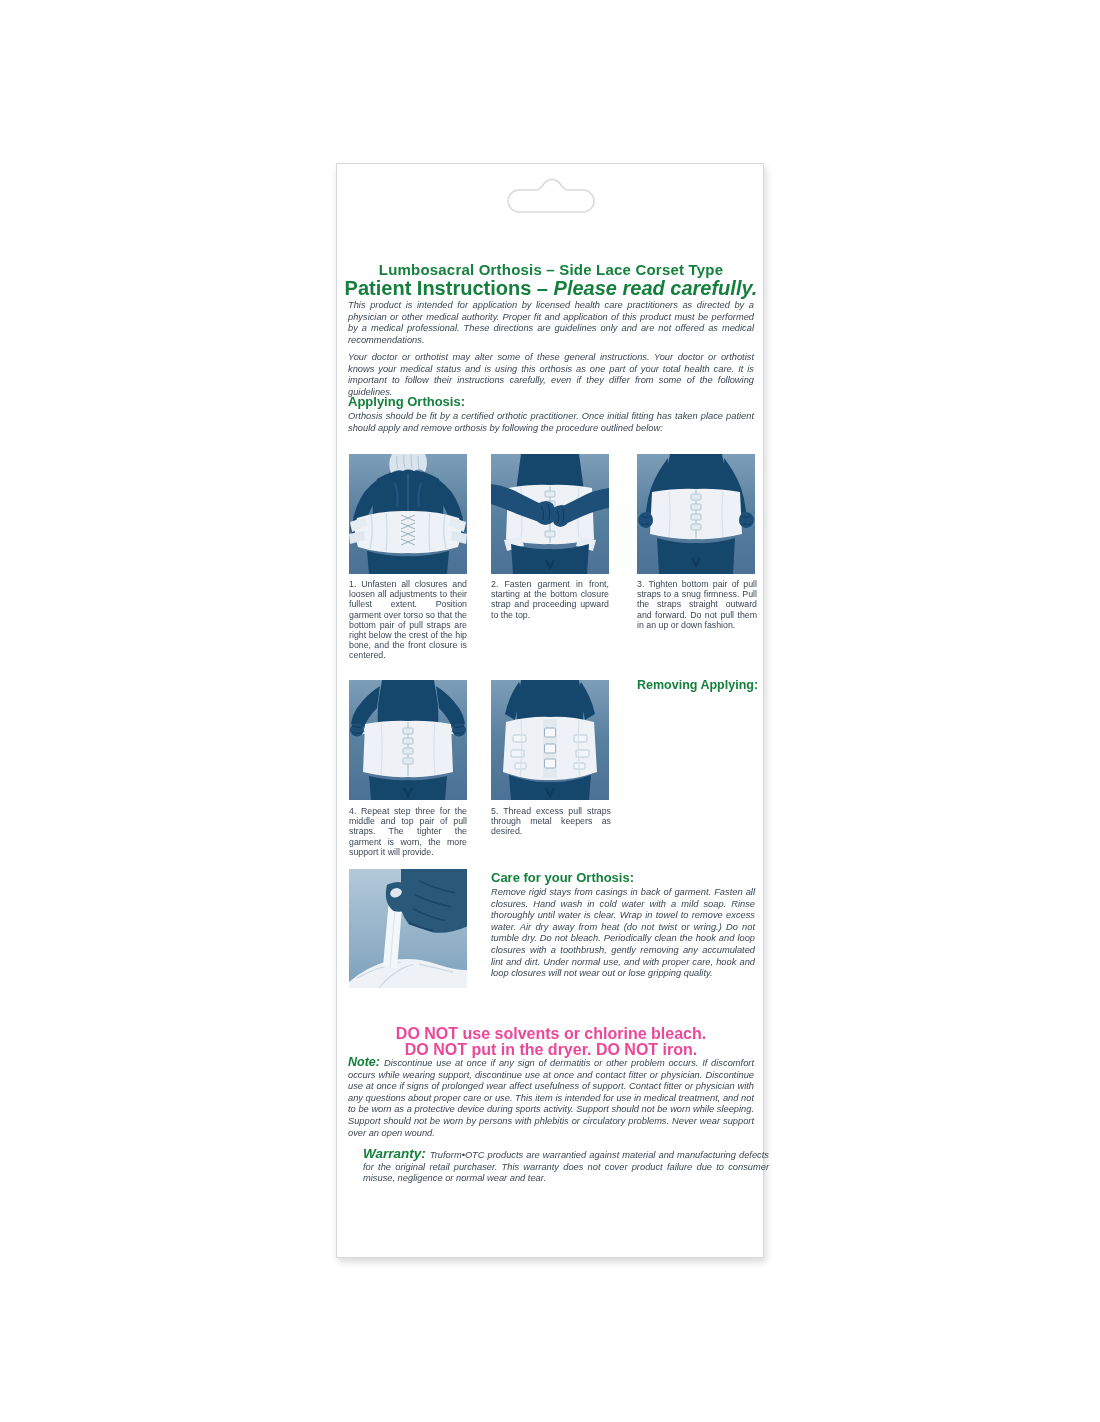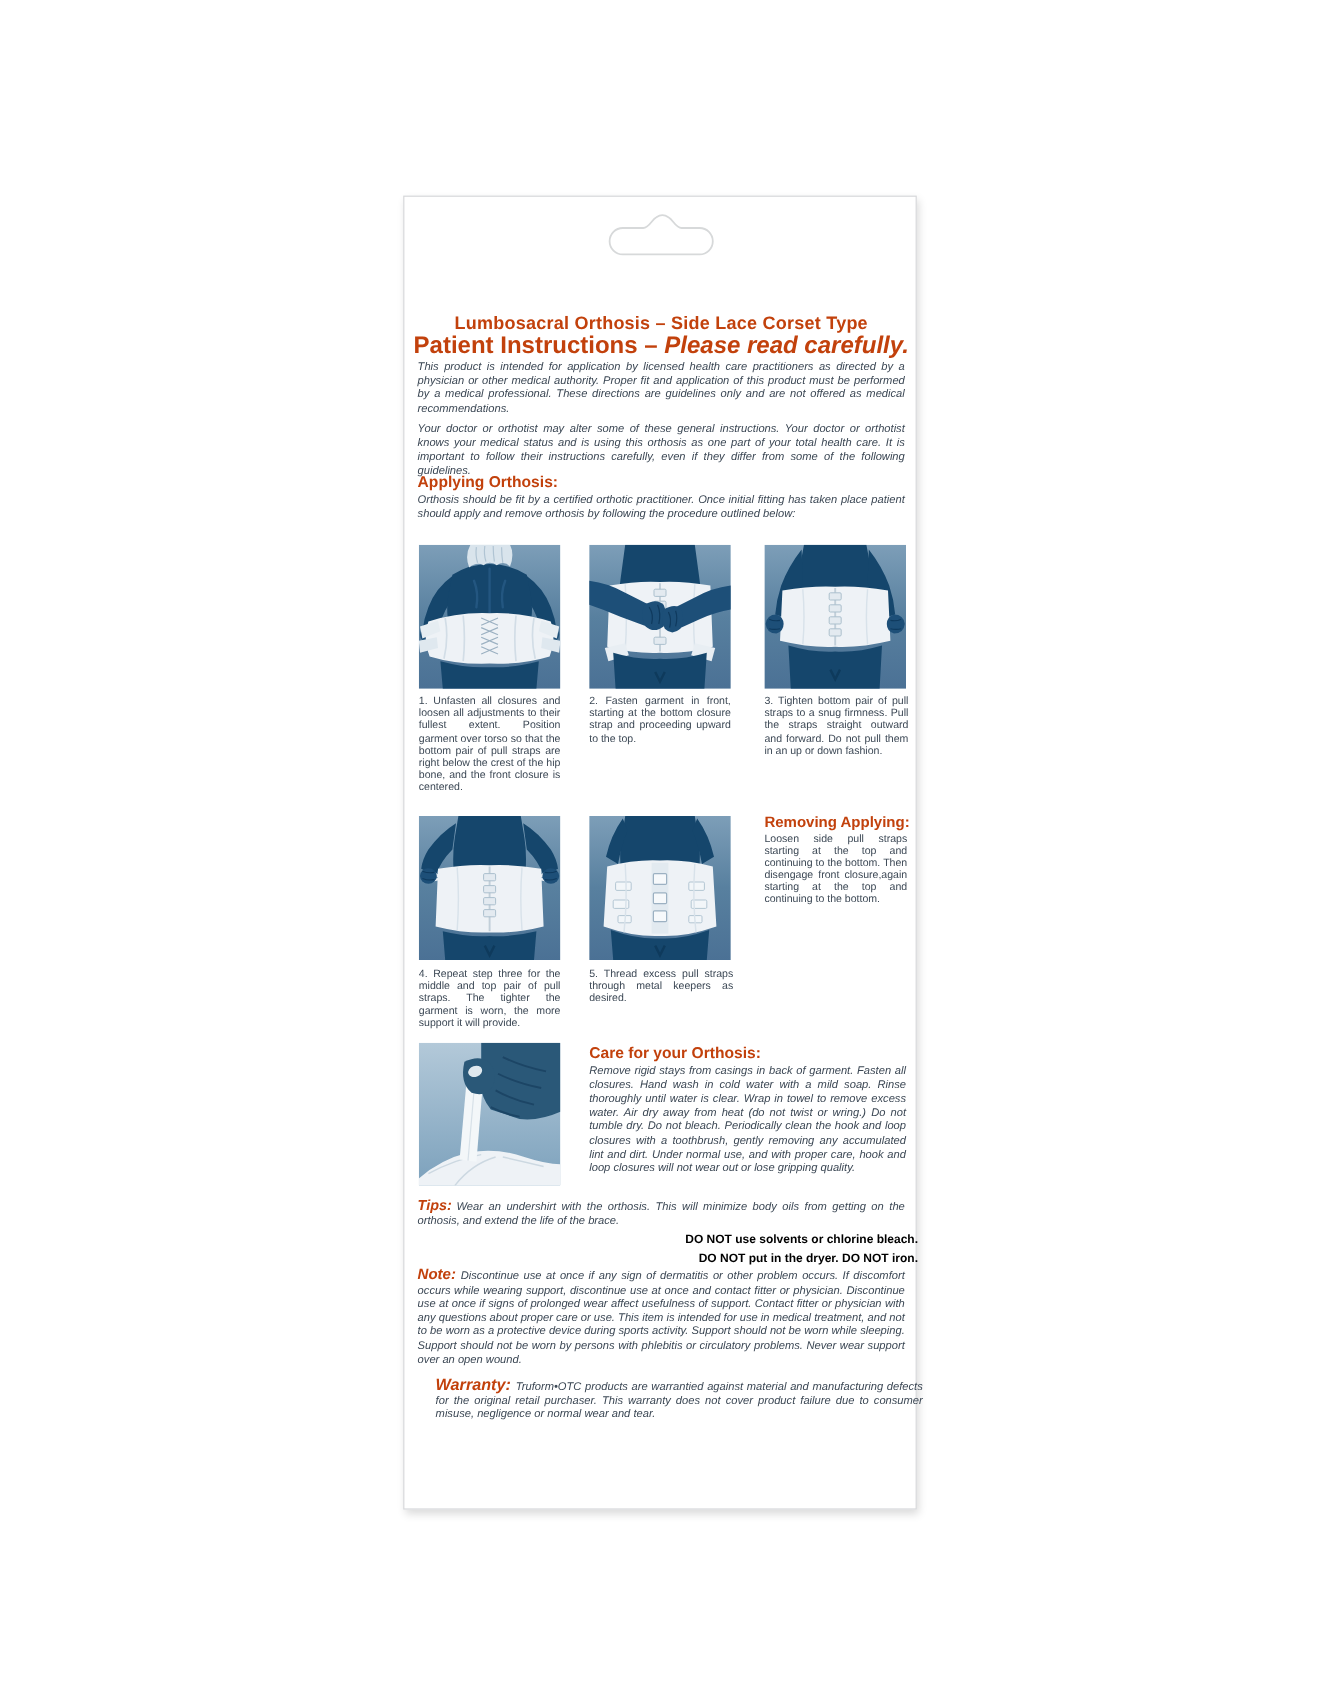--- a/index.html
+++ b/index.html
@@ -1,35 +1,35 @@
 <!DOCTYPE html>
 <html><head>
 <meta charset="utf-8">
 <style>
   html,body{margin:0;padding:0;background:#ffffff;}
   .canvas{position:relative;width:1100px;height:1422px;background:#ffffff;overflow:hidden;
           font-family:"Liberation Sans",sans-serif;color:#3b4754;}
   .card{position:absolute;left:336px;top:163px;width:428px;height:1095px;background:#ffffff;
         border:1px solid #d6d8da;box-shadow:2px 4px 7px rgba(0,0,0,.15);box-sizing:border-box;}
   .abs{position:absolute;margin:0;}
-  .maroon{color:#c2410c;font-weight:bold;}
+  .maroon{color:#15803d;font-weight:bold;}
   .title1{font-size:15px;line-height:19px;font-weight:bold;letter-spacing:.2px;text-align:center;width:428px;}
   .title2{font-size:20px;line-height:19px;font-weight:bold;text-align:center;width:428px;}
   .title2 .it{font-style:italic;}
   .body-sm{font-size:9.3px;line-height:11.6px;text-align:justify;font-style:italic;}
   .italic{}
   .sec-h{font-size:13px;line-height:15px;}
   .sec-h-sm{font-size:12.5px;line-height:14px;}
   .caption{font-size:8.8px;line-height:10.2px;text-align:justify;}
   .narrow{font-size:8.8px;line-height:10px;text-align:justify;}
   .lbl{margin-right:4px;white-space:nowrap;}
   .lbl-12{font-size:12px;}
   .lbl-125{font-size:12.5px;}
   .lbl-135{font-size:13.5px;}
-  .donot{width:428px;text-align:right;font-size:10px;line-height:16px;font-weight:bold;color:#000000;}
+  .donot{width:428px;text-align:center;font-size:16px;line-height:16px;font-weight:bold;color:#ec4899;}
   .photo{position:absolute;width:118px;height:120px;}
   .photo svg{display:block;width:100%;height:100%;}
 </style>
 </head>
 <body>
 
 <div class="canvas">
   <div class="card">
 
     <svg class="abs" style="left:169px;top:14px;" width="90" height="38" viewBox="0 0 90 38">
@@ -195,21 +195,20 @@
         <rect x="83" y="55" width="13" height="7" rx="1" fill="#f2f6f9" stroke="#b0c3d1" stroke-width=".8"></rect>
         <rect x="85" y="70" width="13" height="7" rx="1" fill="#f2f6f9" stroke="#b0c3d1" stroke-width=".8"></rect>
         <rect x="83" y="83" width="11" height="6" rx="1" fill="#f2f6f9" stroke="#b0c3d1" stroke-width=".8"></rect>
         <path d="M30,40 Q32,70 29,97 M88,40 Q86,70 89,97" stroke="#d8e2ea" stroke-width="1.2" fill="none"></path>
         <path d="M18,95 Q40,103 59,102 Q78,103 100,95 L98,120 L20,120 Z" fill="#15466c"></path>
         <path d="M55,108 L59,116 L63,108" stroke="#0e3a5c" stroke-width="2" fill="none"></path>
       </svg>
     </div>
 
     <div class="abs maroon sec-h-sm" style="left:300px;top:514px;width:128px;">Removing Applying:</div>
-    <p class="abs narrow" style="left:300px;top:530px;width:119px;">Loosen side pull straps starting at the top and continuing to the bottom. Then disengage front closure,again starting at the top and continuing to the bottom.</p>
 
     <p class="abs caption" style="left:12px;top:642px;width:118px;">4. Repeat step three for the middle and top pair of pull straps. The tighter the garment is worn, the more support it will provide.</p>
     <p class="abs caption" style="left:154px;top:642px;width:120px;">5. Thread excess pull straps through metal keepers as desired.</p>
 
     <div class="photo" style="left:12px;top:705px;height:119px;">
       <svg viewBox="0 0 118 120" preserveAspectRatio="none">
         <defs>
             <linearGradient id="pg6" x1="0" y1="0" x2="0" y2="1">
           <stop offset="0" stop-color="#b3c9d9"></stop>
               <stop offset="1" stop-color="#7ca1bc"></stop>
@@ -222,23 +221,20 @@
         <path d="M47,29 L41,99" stroke="#d7e1e8" stroke-width="1"></path>
         <path d="M52,0 L118,0 L118,58 Q100,66 84,64 L60,56 Q50,44 52,28 Z" fill="#2a5878"></path>
         <path d="M60,54 Q72,60 84,62 M64,40 Q78,48 96,52 M66,26 Q82,34 102,38 M70,12 Q86,20 106,24" stroke="#1c4565" stroke-width="1.6" fill="none"></path>
         <path d="M38,16 Q50,10 58,16 Q66,24 62,36 Q56,46 44,42 Q34,34 38,16 Z" fill="#2a5878"></path>
         <ellipse cx="47" cy="24" rx="6" ry="4.5" fill="#dfe8ee" transform="rotate(-20 47 24)"></ellipse>
       </svg>
     </div>
     <div class="abs maroon sec-h" style="left:154px;top:706px;">Care for your Orthosis:</div>
     <p class="abs body-sm" style="left:154px;top:723px;width:264px;">Remove rigid stays from casings in back of garment. Fasten all closures. Hand wash in cold water with a mild soap. Rinse thoroughly until water is clear. Wrap in towel to remove excess water. Air dry away from heat (do not twist or wring.) Do not tumble dry. Do not bleach. Periodically clean the hook and loop closures with a toothbrush, gently removing any accumulated lint and dirt. Under normal use, and with proper care, hook and loop closures will not wear out or lose gripping quality.</p>
 
-    <p class="abs body-sm" style="left:11px;top:835px;width:406px;">
-      <b class="maroon lbl lbl-12">Tips:</b><span>Wear an undershirt with the orthosis. This will minimize body oils from getting on the orthosis, and extend the life of the brace.</span>
-    </p>
 
     <div class="abs donot" style="left:0;top:862px;">
       <div>DO NOT use solvents or chlorine bleach.</div>
       <div>DO NOT put in the dryer. DO NOT iron.</div>
     </div>
 
     <p class="abs body-sm" style="left:11px;top:893px;width:406px;">
       <b class="maroon lbl lbl-125">Note:</b><span>Discontinue use at once if any sign of dermatitis or other problem occurs. If discomfort occurs while wearing support, discontinue use at once and contact fitter or physician. Discontinue use at once if signs of prolonged wear affect usefulness of support. Contact fitter or physician with any questions about proper care or use. This item is intended for use in medical treatment, and not to be worn as a protective device during sports activity. Support should not be worn while sleeping. Support should not be worn by persons with phlebitis or circulatory problems. Never wear support over an open wound.</span>
     </p>
 

